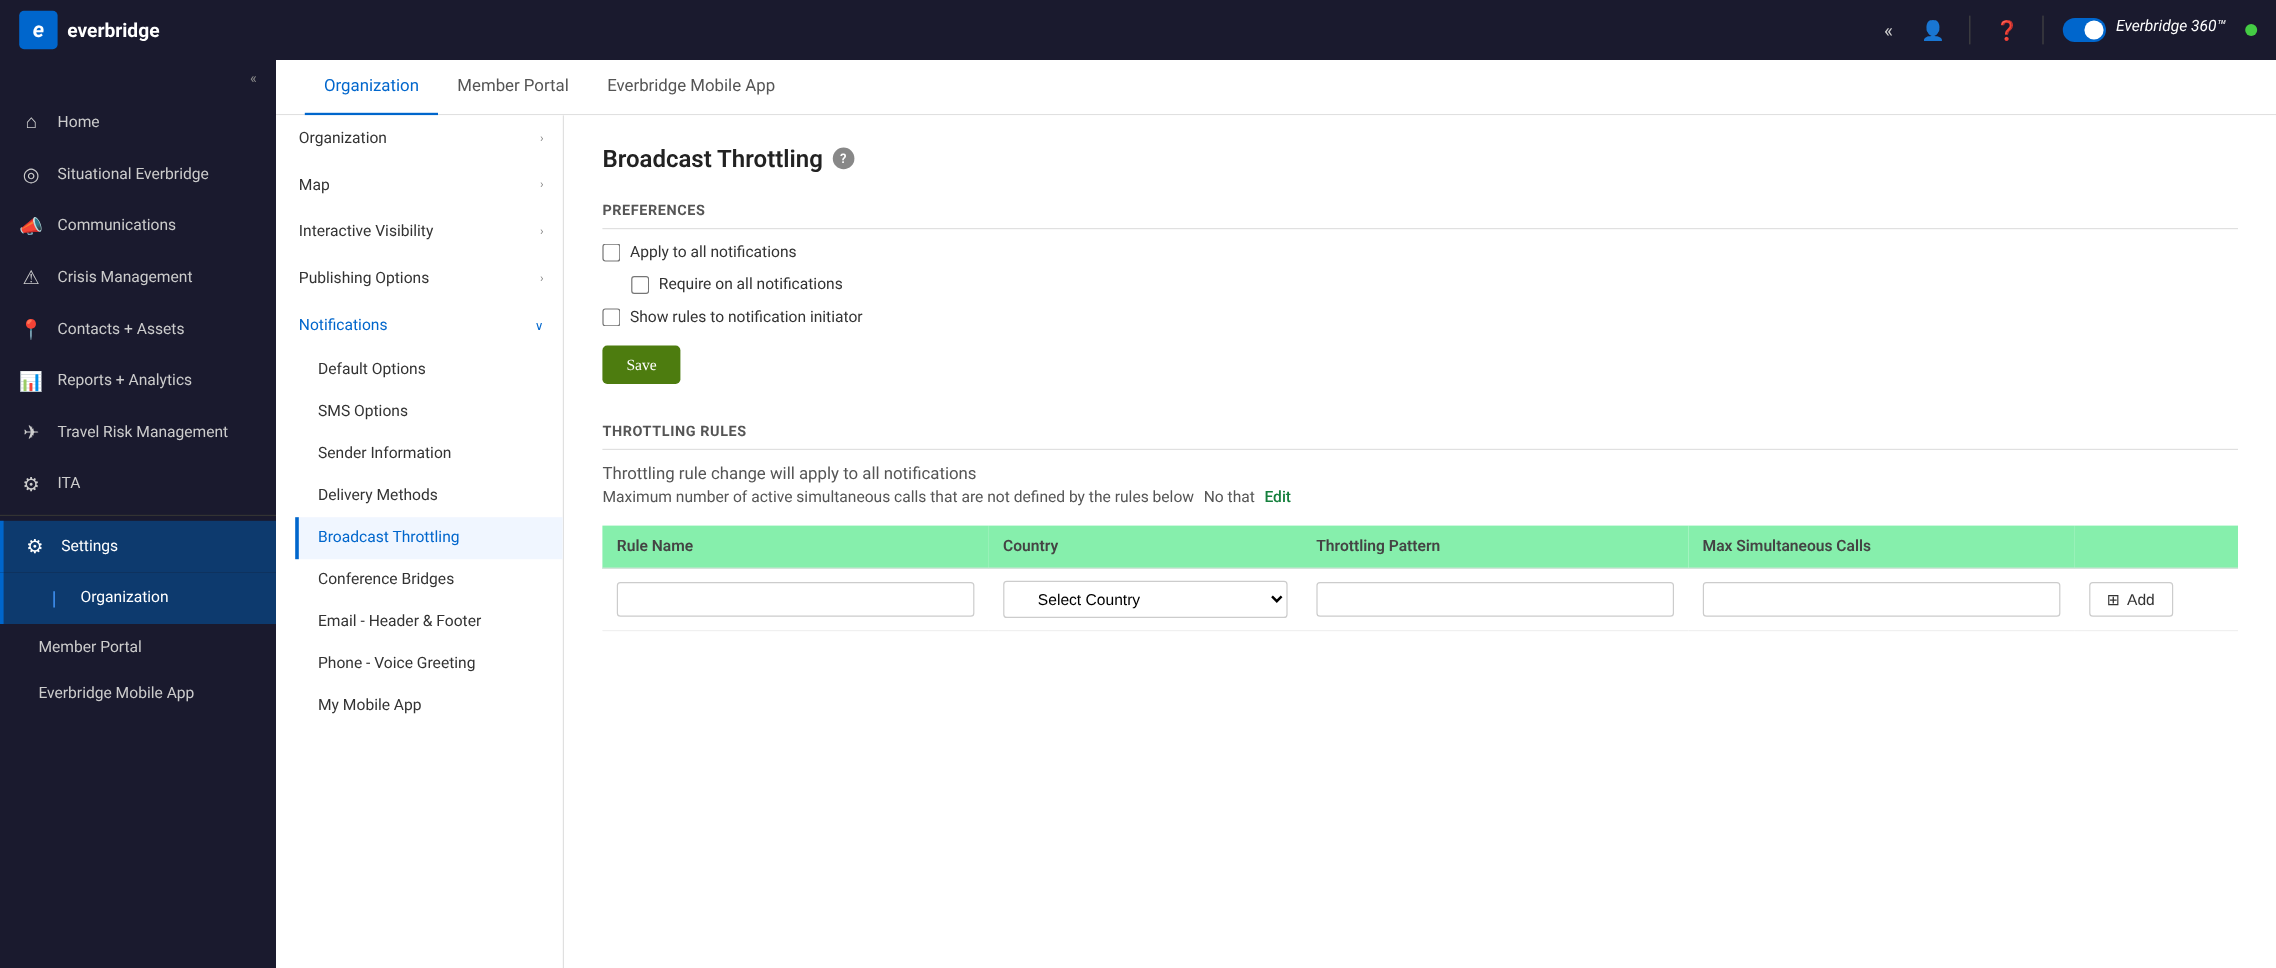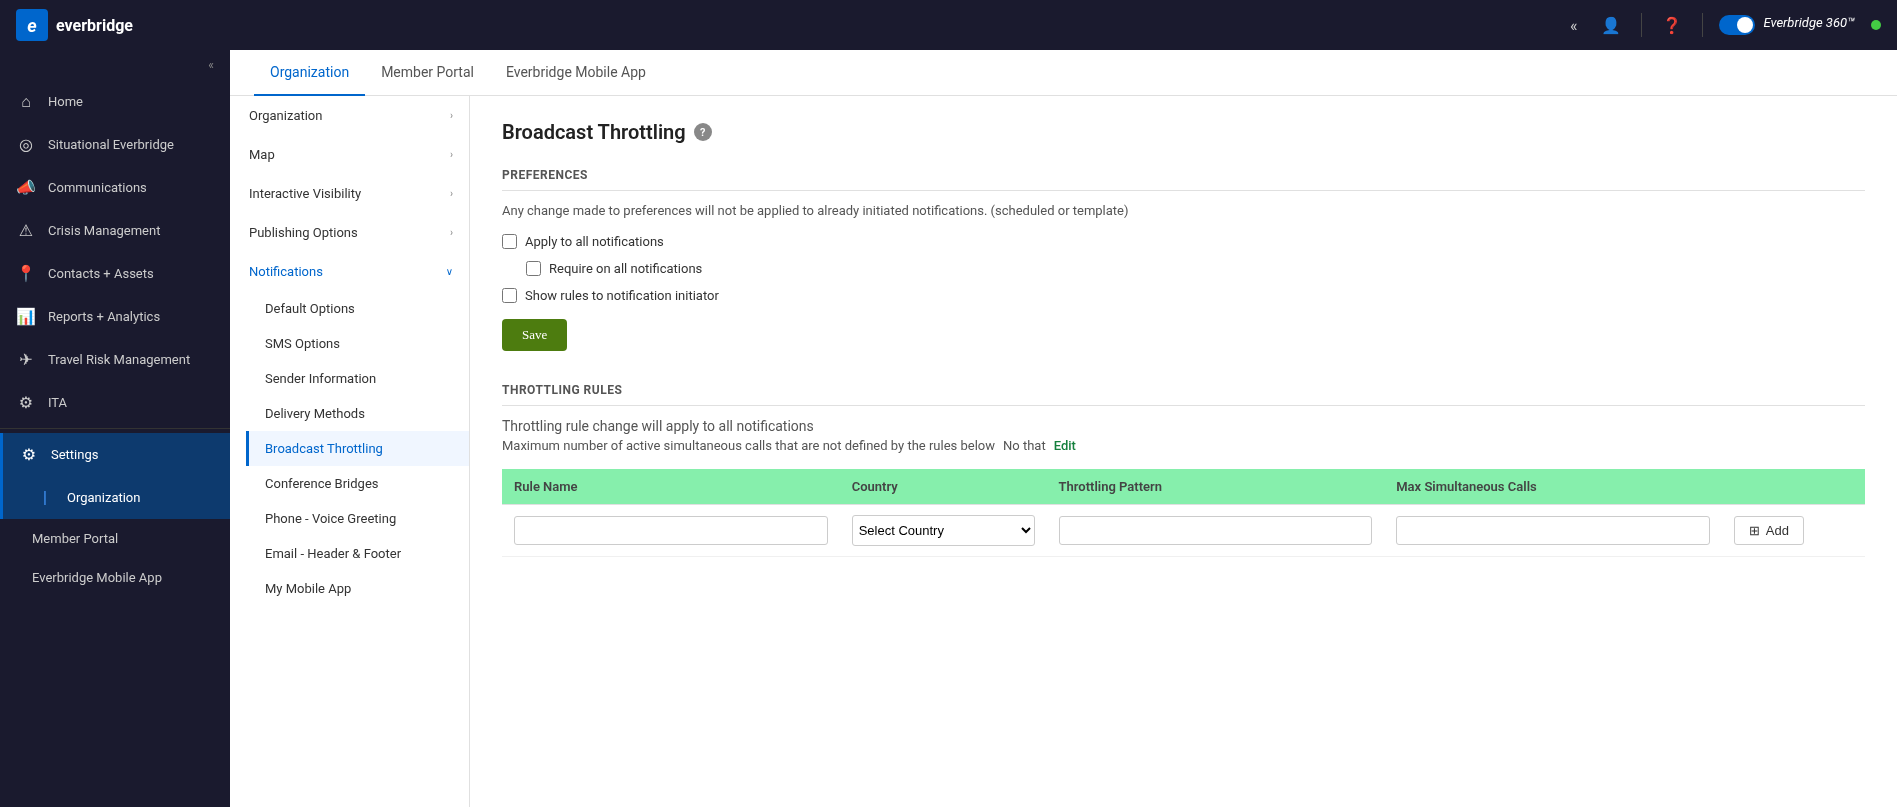--- a/index.html
+++ b/index.html
@@ -161,21 +161,21 @@
     .table-input {
       width: 100%;
       padding: 6px 10px;
       border: 1px solid #ccc;
       border-radius: 3px;
       font-size: 13px;
       outline: none;
     }
     .country-select {
       width: 100%;
-      padding: 6px 2px;
+      padding: 6px 24px;
       border: 1px solid #ccc;
       border-radius: 3px;
       font-size: 13px;
       background: white;
       outline: none;
       cursor: pointer;
     }
     .add-btn {
       background: white;
       border: 1px solid #ccc;
@@ -316,40 +316,39 @@
           <div class="sec-sidebar-item">
             <span>Delivery Methods</span>
           </div>
           <div class="sec-sidebar-item active">
             <span>Broadcast Throttling</span>
           </div>
           <div class="sec-sidebar-item">
             <span>Conference Bridges</span>
           </div>
           <div class="sec-sidebar-item">
+            <span>Email - Header &amp; Footer</span>
+          </div>
+          <div class="sec-sidebar-item">
             <span>Phone - Voice Greeting</span>
-          </div>
-          <div class="sec-sidebar-item">
-            <span>Email - Header &amp; Footer</span>
           </div>
           <div class="sec-sidebar-item">
             <span>My Mobile App</span>
           </div>
         </div>
       </div>
 
       <div class="main-panel">
         <div class="page-title">
           <span>Broadcast Throttling</span>
           <div class="help-icon">?</div>
         </div>
 
         
         <div class="section-title">PREFERENCES</div>
-        <p class="preferences-desc">Any change made to preferences will not be applied to already initiated notifications. (scheduled or template)</p>
 
         <div class="checkbox-row">
           <input type="checkbox" style="">
           <label>Apply to all notifications</label>
         </div>
         <div class="checkbox-row indented">
           <input type="checkbox" style="">
           <label>Require on all notifications</label>
         </div>
         <div class="checkbox-row">

